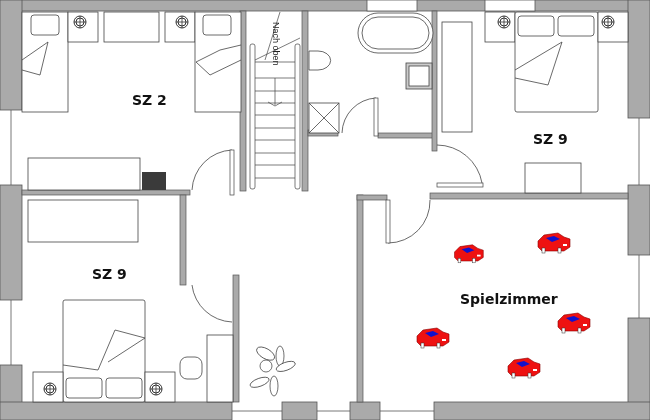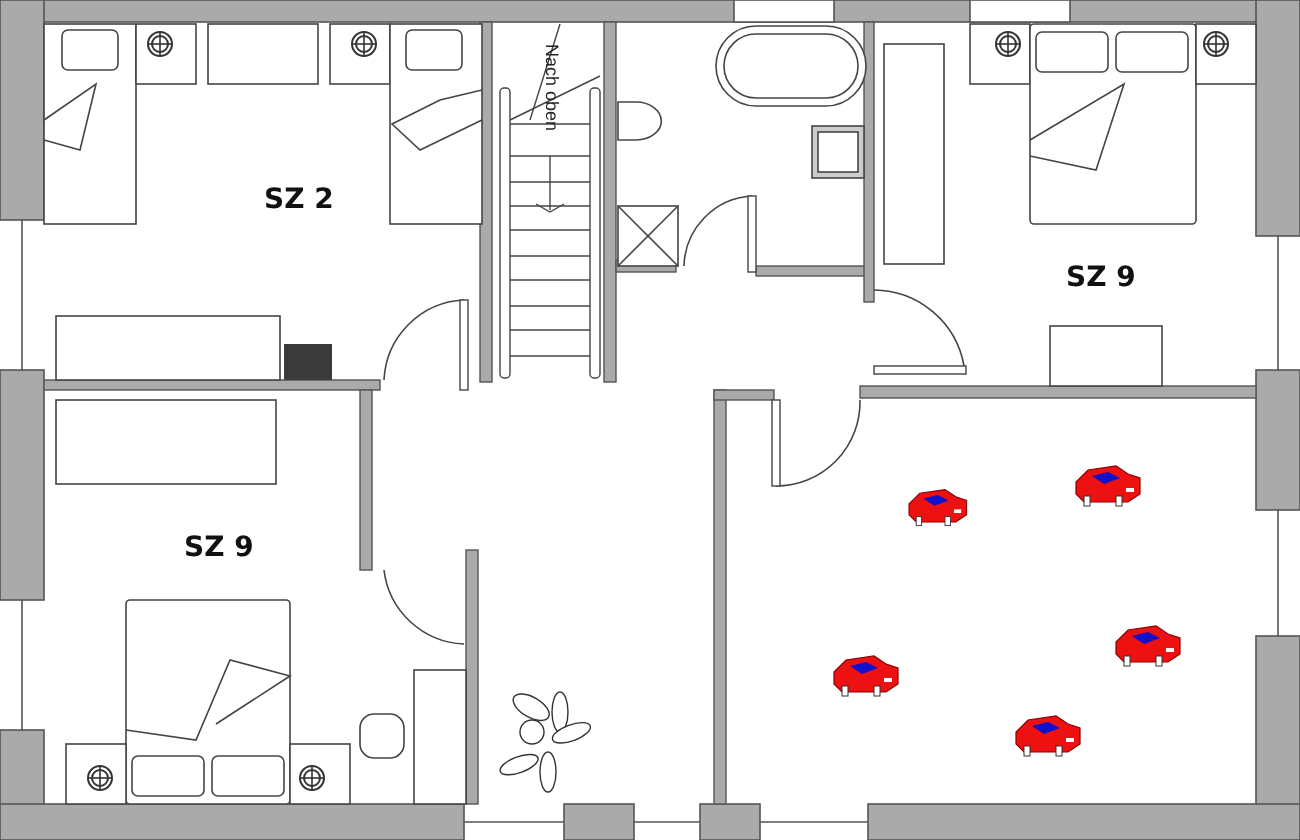--- a/index.html
+++ b/index.html
@@ -168,14 +168,15 @@
     <use href="#car" x="538" y="233"></use>
     <use href="#car" x="558" y="313" transform="translate(0,0)"></use>
     <use href="#car" x="417" y="328"></use>
     <use href="#car" x="508" y="358"></use>
   </g>
 </svg>
 
 <div class="label" style="left:132px;top:92px;text-align:right;">SZ 2</div>
 <div class="label" style="left:533px;top:131px;">SZ 9</div>
 <div class="label" style="left:92px;top:266px;">SZ 9</div>
+<div class="label" style="left:460px;top:291px;">Spielzimmer</div>
 <div class="stairlabel" style="left:281px;top:22px;">Nach oben</div>
 </div>
 
 </body></html>

